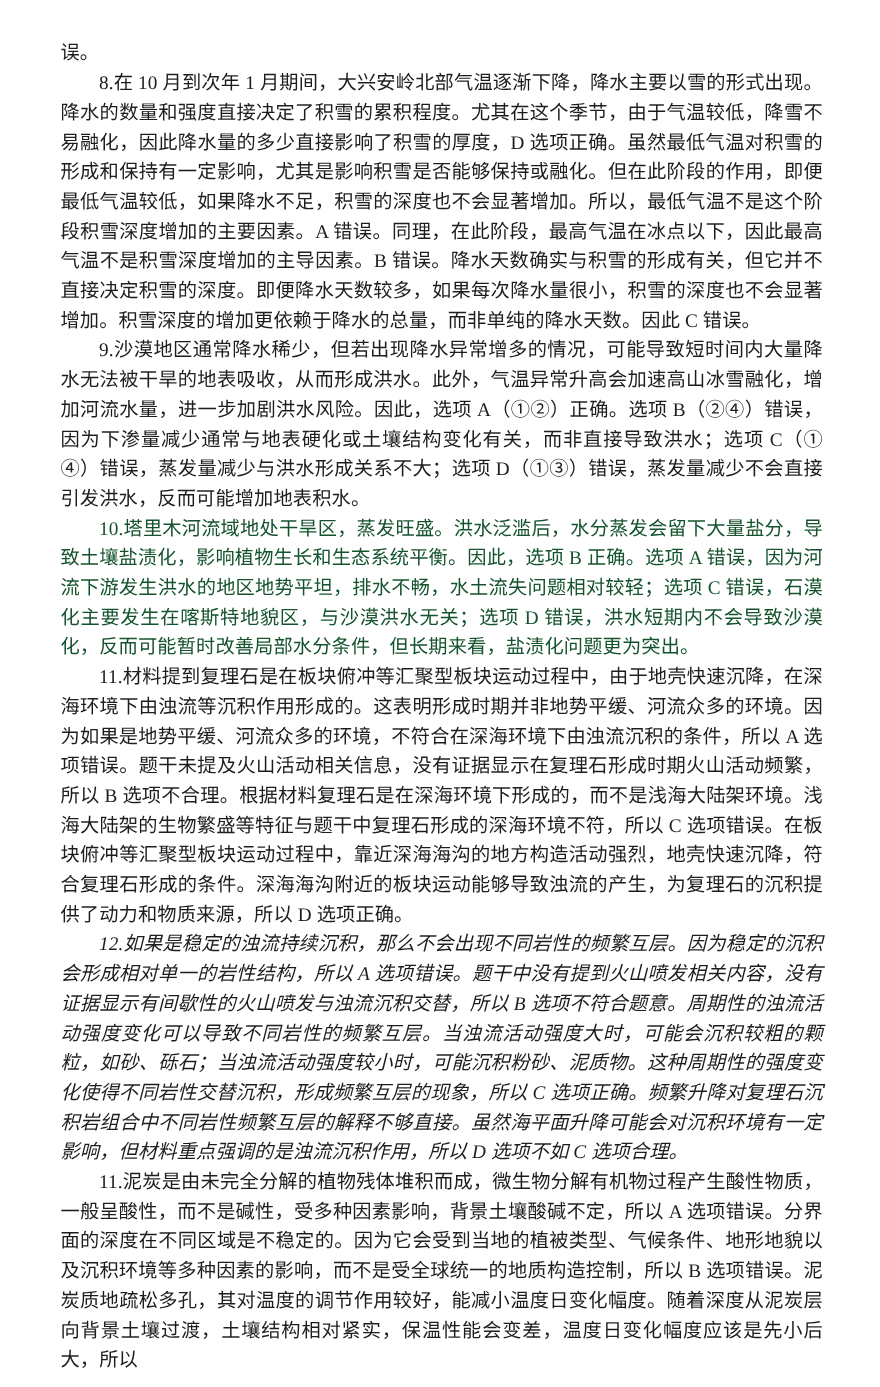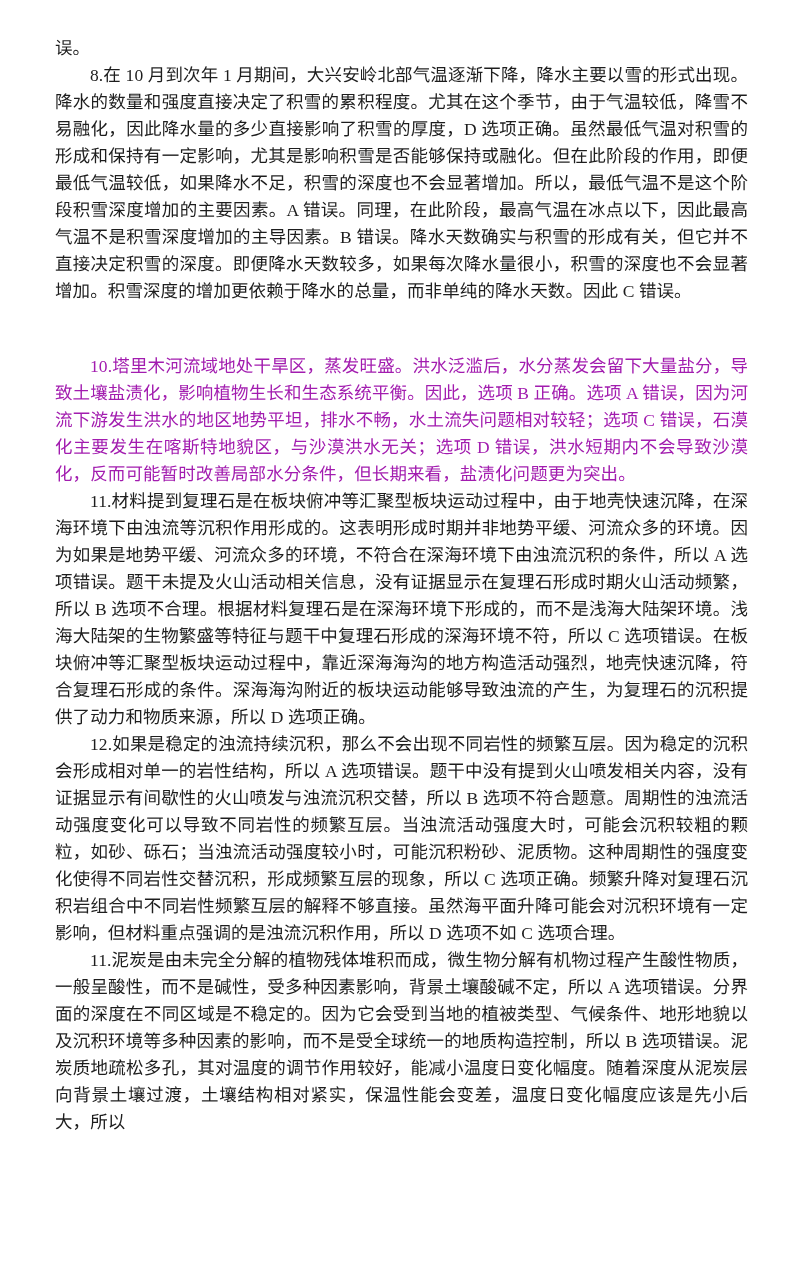--- a/index.html
+++ b/index.html
@@ -32,18 +32,19 @@
     text-indent: 2em;
   }
 </style>
 </head>
 <body>
 
 <div class="page" style="background: rgb(255, 255, 255);">
   <div id="document-body">
       <p class="para" style="color: rgb(29, 29, 29);">误。</p>
       <p class="para indent" style="color: rgb(29, 29, 29);">8.在 10 月到次年 1 月期间，大兴安岭北部气温逐渐下降，降水主要以雪的形式出现。降水的数量和强度直接决定了积雪的累积程度。尤其在这个季节，由于气温较低，降雪不易融化，因此降水量的多少直接影响了积雪的厚度，D 选项正确。虽然最低气温对积雪的形成和保持有一定影响，尤其是影响积雪是否能够保持或融化。但在此阶段的作用，即便最低气温较低，如果降水不足，积雪的深度也不会显著增加。所以，最低气温不是这个阶段积雪深度增加的主要因素。A 错误。同理，在此阶段，最高气温在冰点以下，因此最高气温不是积雪深度增加的主导因素。B 错误。降水天数确实与积雪的形成有关，但它并不直接决定积雪的深度。即便降水天数较多，如果每次降水量很小，积雪的深度也不会显著增加。积雪深度的增加更依赖于降水的总量，而非单纯的降水天数。因此 C 错误。</p>
-      <p class="para indent" style="color: #a21caf; margin-top: 48px;">10.塔里木河流域地处干旱区，蒸发旺盛。洪水泛滥后，水分蒸发会留下大量盐分，导致土壤盐渍化，影响植物生长和生态系统平衡。因此，选项 B 正确。选项 A 错误，因为河流下游发生洪水的地区地势平坦，排水不畅，水土流失问题相对较轻；选项 C 错误，石漠化主要发生在喀斯特地貌区，与沙漠洪水无关；选项 D 错误，洪水短期内不会导致沙漠化，反而可能暂时改善局部水分条件，但长期来看，盐渍化问题更为突出。</p>
+      <p class="para indent" style="color: rgb(29, 29, 29);">9.沙漠地区通常降水稀少，但若出现降水异常增多的情况，可能导致短时间内大量降水无法被干旱的地表吸收，从而形成洪水。此外，气温异常升高会加速高山冰雪融化，增加河流水量，进一步加剧洪水风险。因此，选项 A（①②）正确。选项 B（②④）错误，因为下渗量减少通常与地表硬化或土壤结构变化有关，而非直接导致洪水；选项 C（①④）错误，蒸发量减少与洪水形成关系不大；选项 D（①③）错误，蒸发量减少不会直接引发洪水，反而可能增加地表积水。</p>
+      <p class="para indent" style="color: #14532d;">10.塔里木河流域地处干旱区，蒸发旺盛。洪水泛滥后，水分蒸发会留下大量盐分，导致土壤盐渍化，影响植物生长和生态系统平衡。因此，选项 B 正确。选项 A 错误，因为河流下游发生洪水的地区地势平坦，排水不畅，水土流失问题相对较轻；选项 C 错误，石漠化主要发生在喀斯特地貌区，与沙漠洪水无关；选项 D 错误，洪水短期内不会导致沙漠化，反而可能暂时改善局部水分条件，但长期来看，盐渍化问题更为突出。</p>
       <p class="para indent" style="color: rgb(29, 29, 29);">11.材料提到复理石是在板块俯冲等汇聚型板块运动过程中，由于地壳快速沉降，在深海环境下由浊流等沉积作用形成的。这表明形成时期并非地势平缓、河流众多的环境。因为如果是地势平缓、河流众多的环境，不符合在深海环境下由浊流沉积的条件，所以 A 选项错误。题干未提及火山活动相关信息，没有证据显示在复理石形成时期火山活动频繁，所以 B 选项不合理。根据材料复理石是在深海环境下形成的，而不是浅海大陆架环境。浅海大陆架的生物繁盛等特征与题干中复理石形成的深海环境不符，所以 C 选项错误。在板块俯冲等汇聚型板块运动过程中，靠近深海海沟的地方构造活动强烈，地壳快速沉降，符合复理石形成的条件。深海海沟附近的板块运动能够导致浊流的产生，为复理石的沉积提供了动力和物质来源，所以 D 选项正确。</p>
-      <p class="para indent" style="color: rgb(29, 29, 29);">12.如果是稳定的浊流持续沉积，那么不会出现不同岩性的频繁互层。因为稳定的沉积会形成相对单一的岩性结构，所以 A 选项错误。题干中没有提到火山喷发相关内容，没有证据显示有间歇性的火山喷发与浊流沉积交替，所以 B 选项不符合题意。周期性的浊流活动强度变化可以导致不同岩性的频繁互层。当浊流活动强度大时，可能会沉积较粗的颗粒，如砂、砾石；当浊流活动强度较小时，可能沉积粉砂、泥质物。这种周期性的强度变化使得不同岩性交替沉积，形成频繁互层的现象，所以 C 选项正确。频繁升降对复理石沉积岩组合中不同岩性频繁互层的解释不够直接。虽然海平面升降可能会对沉积环境有一定影响，但材料重点强调的是浊流沉积作用，所以 D 选项不如 C 选项合理。</p>
+      <p class="para indent" style="color: rgb(29, 29, 29); font-style: italic;">12.如果是稳定的浊流持续沉积，那么不会出现不同岩性的频繁互层。因为稳定的沉积会形成相对单一的岩性结构，所以 A 选项错误。题干中没有提到火山喷发相关内容，没有证据显示有间歇性的火山喷发与浊流沉积交替，所以 B 选项不符合题意。周期性的浊流活动强度变化可以导致不同岩性的频繁互层。当浊流活动强度大时，可能会沉积较粗的颗粒，如砂、砾石；当浊流活动强度较小时，可能沉积粉砂、泥质物。这种周期性的强度变化使得不同岩性交替沉积，形成频繁互层的现象，所以 C 选项正确。频繁升降对复理石沉积岩组合中不同岩性频繁互层的解释不够直接。虽然海平面升降可能会对沉积环境有一定影响，但材料重点强调的是浊流沉积作用，所以 D 选项不如 C 选项合理。</p>
       <p class="para indent" style="color: rgb(29, 29, 29);">11.泥炭是由未完全分解的植物残体堆积而成，微生物分解有机物过程产生酸性物质，一般呈酸性，而不是碱性，受多种因素影响，背景土壤酸碱不定，所以 A 选项错误。分界面的深度在不同区域是不稳定的。因为它会受到当地的植被类型、气候条件、地形地貌以及沉积环境等多种因素的影响，而不是受全球统一的地质构造控制，所以 B 选项错误。泥炭质地疏松多孔，其对温度的调节作用较好，能减小温度日变化幅度。随着深度从泥炭层向背景土壤过渡，土壤结构相对紧实，保温性能会变差，温度日变化幅度应该是先小后大，所以</p>
     </div>
 </div>
 
 </body></html>

